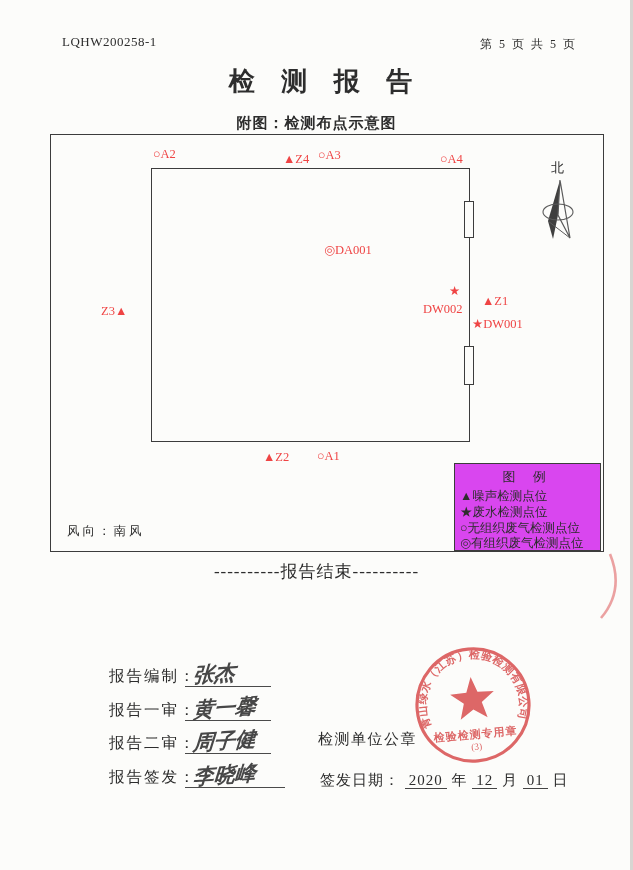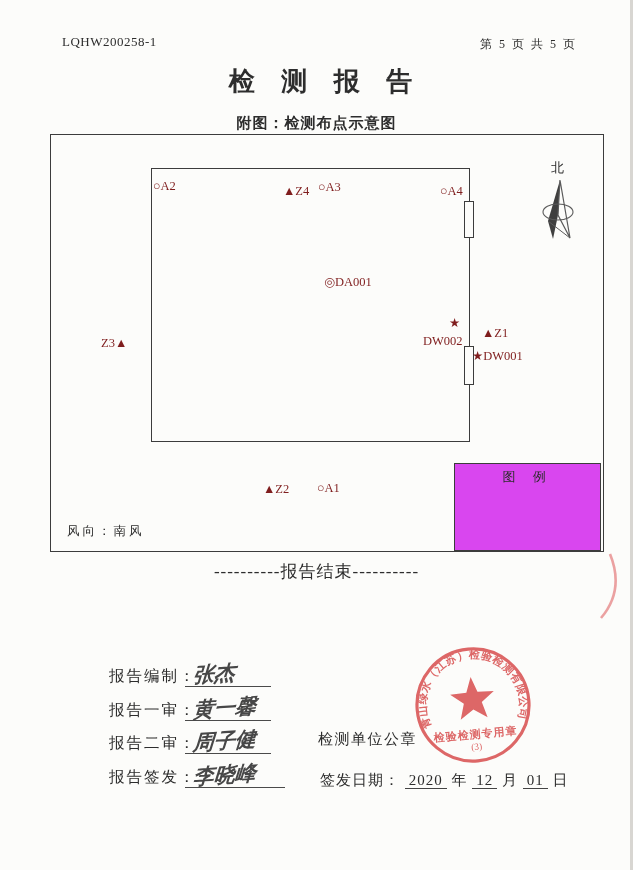--- a/index.html
+++ b/index.html
@@ -16,21 +16,21 @@
   .report-no{position:absolute;left:62px;top:34px;font-size:13px;letter-spacing:.5px;}
   .page-info{position:absolute;right:56px;top:36px;font-size:12px;letter-spacing:2px;}
   .doc-title{position:absolute;left:9px;top:64px;width:100%;text-align:center;font-size:26px;font-weight:bold;letter-spacing:10px;}
   .doc-subtitle{position:absolute;left:0;top:114px;width:100%;text-align:center;font-size:15px;font-weight:bold;letter-spacing:1px;}
 
   .diagram{position:absolute;left:50px;top:134px;width:552px;height:416px;border:1.5px solid #3c3c3c;}
   .plant{position:absolute;left:100px;top:33px;width:317px;height:272px;border:1.5px solid #3c3c3c;}
   .notch{position:absolute;width:8px;border:1.5px solid #3c3c3c;background:#fcfcfa;}
   .notch1{left:413px;top:66px;height:35px;}
   .notch2{left:413px;top:211px;height:37px;}
-  .pt{position:absolute;font-size:12.5px;white-space:nowrap;color:#7f1d1d;margin-top:32px;}
+  .pt{position:absolute;font-size:12.5px;white-space:nowrap;color:#ef4444;}
   .north-label{position:absolute;left:500px;top:24px;font-size:13px;}
   .compass{position:absolute;left:488px;top:42px;}
   .legend{position:absolute;left:403px;top:328px;width:145px;height:86px;border:1.5px solid #3c3c3c;background:#d946ef;}
   .legend-title{text-align:center;font-size:13px;letter-spacing:7px;margin-top:4px;}
   .legend-items{padding:3px 0 0 5px;}
   .legend-item{font-size:12.5px;line-height:15.8px;white-space:nowrap;}
   .wind{position:absolute;left:16px;top:388px;font-size:12.5px;letter-spacing:3px;}
 
   .end-marker{position:absolute;left:0;top:560px;width:100%;text-align:center;font-size:17px;letter-spacing:1px;}
 
@@ -85,20 +85,26 @@
     <div class="north-label">北</div>
     <svg class="compass" width="38" height="68" viewBox="0 0 38 68">
       <path d="M21,3 L9,44 L14,62 L19,38 Z" fill="#3f3f3f"></path>
       <path d="M21,3 L31,61 L19,38 Z" fill="none" stroke="#5a5a5a" stroke-width="1.2"></path>
       <path d="M9,44 L31,61" stroke="#5a5a5a" stroke-width="1"></path>
       <ellipse cx="19" cy="35" rx="15" ry="8" fill="none" stroke="#5a5a5a" stroke-width="1.1"></ellipse>
     </svg>
 
     <div class="legend">
       <div class="legend-title">图  例</div>
+      <div class="legend-items" id="legend-items">
+          <div class="legend-item">▲噪声检测点位</div>
+          <div class="legend-item">★废水检测点位</div>
+          <div class="legend-item">○无组织废气检测点位</div>
+          <div class="legend-item">◎有组织废气检测点位</div>
+        </div>
     </div>
 
     <div class="wind">风向：南风</div>
   </div>
 
   <div class="end-marker">----------报告结束----------</div>
 
   <svg class="red-arc" width="34" height="72" viewBox="0 0 34 72">
     <path d="M 24,4 C 33,26 32,48 15,68" fill="none" stroke="#e89090" stroke-width="2.6" opacity="0.85"></path>
   </svg>

